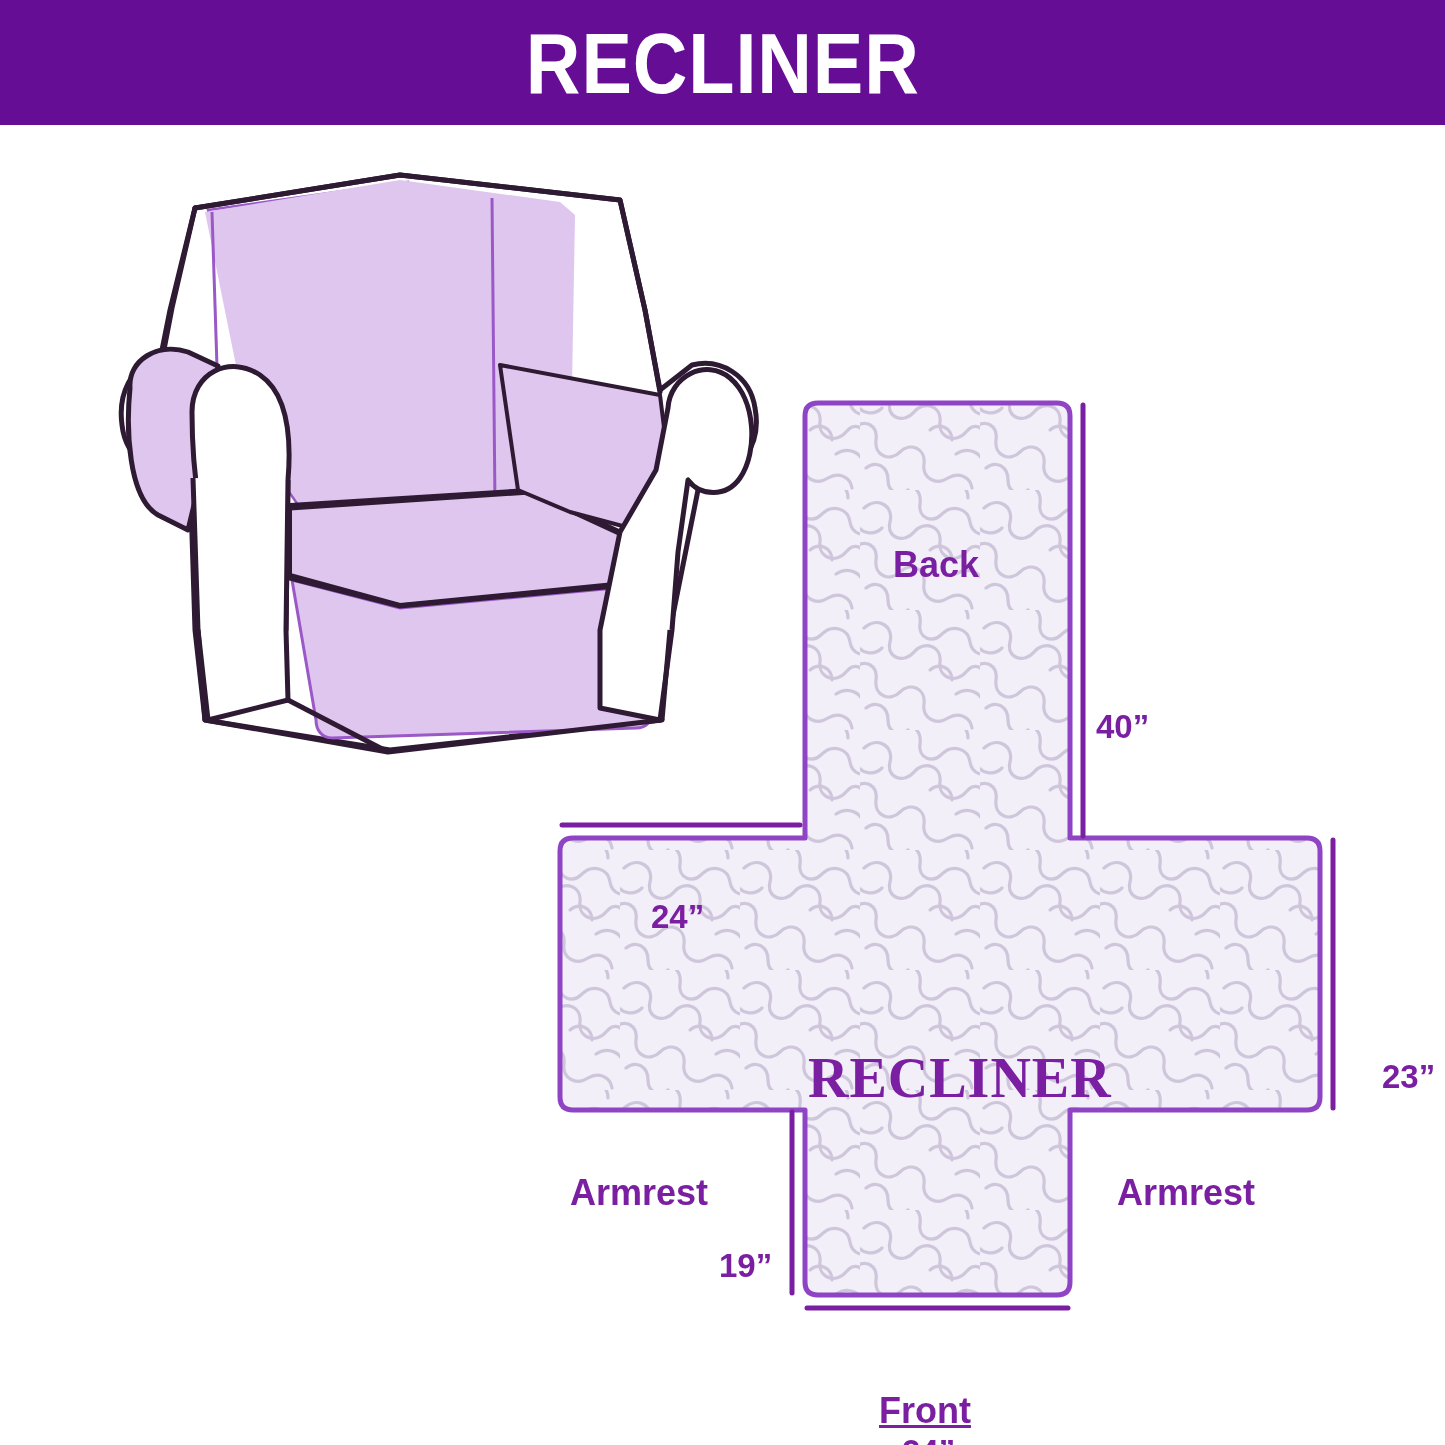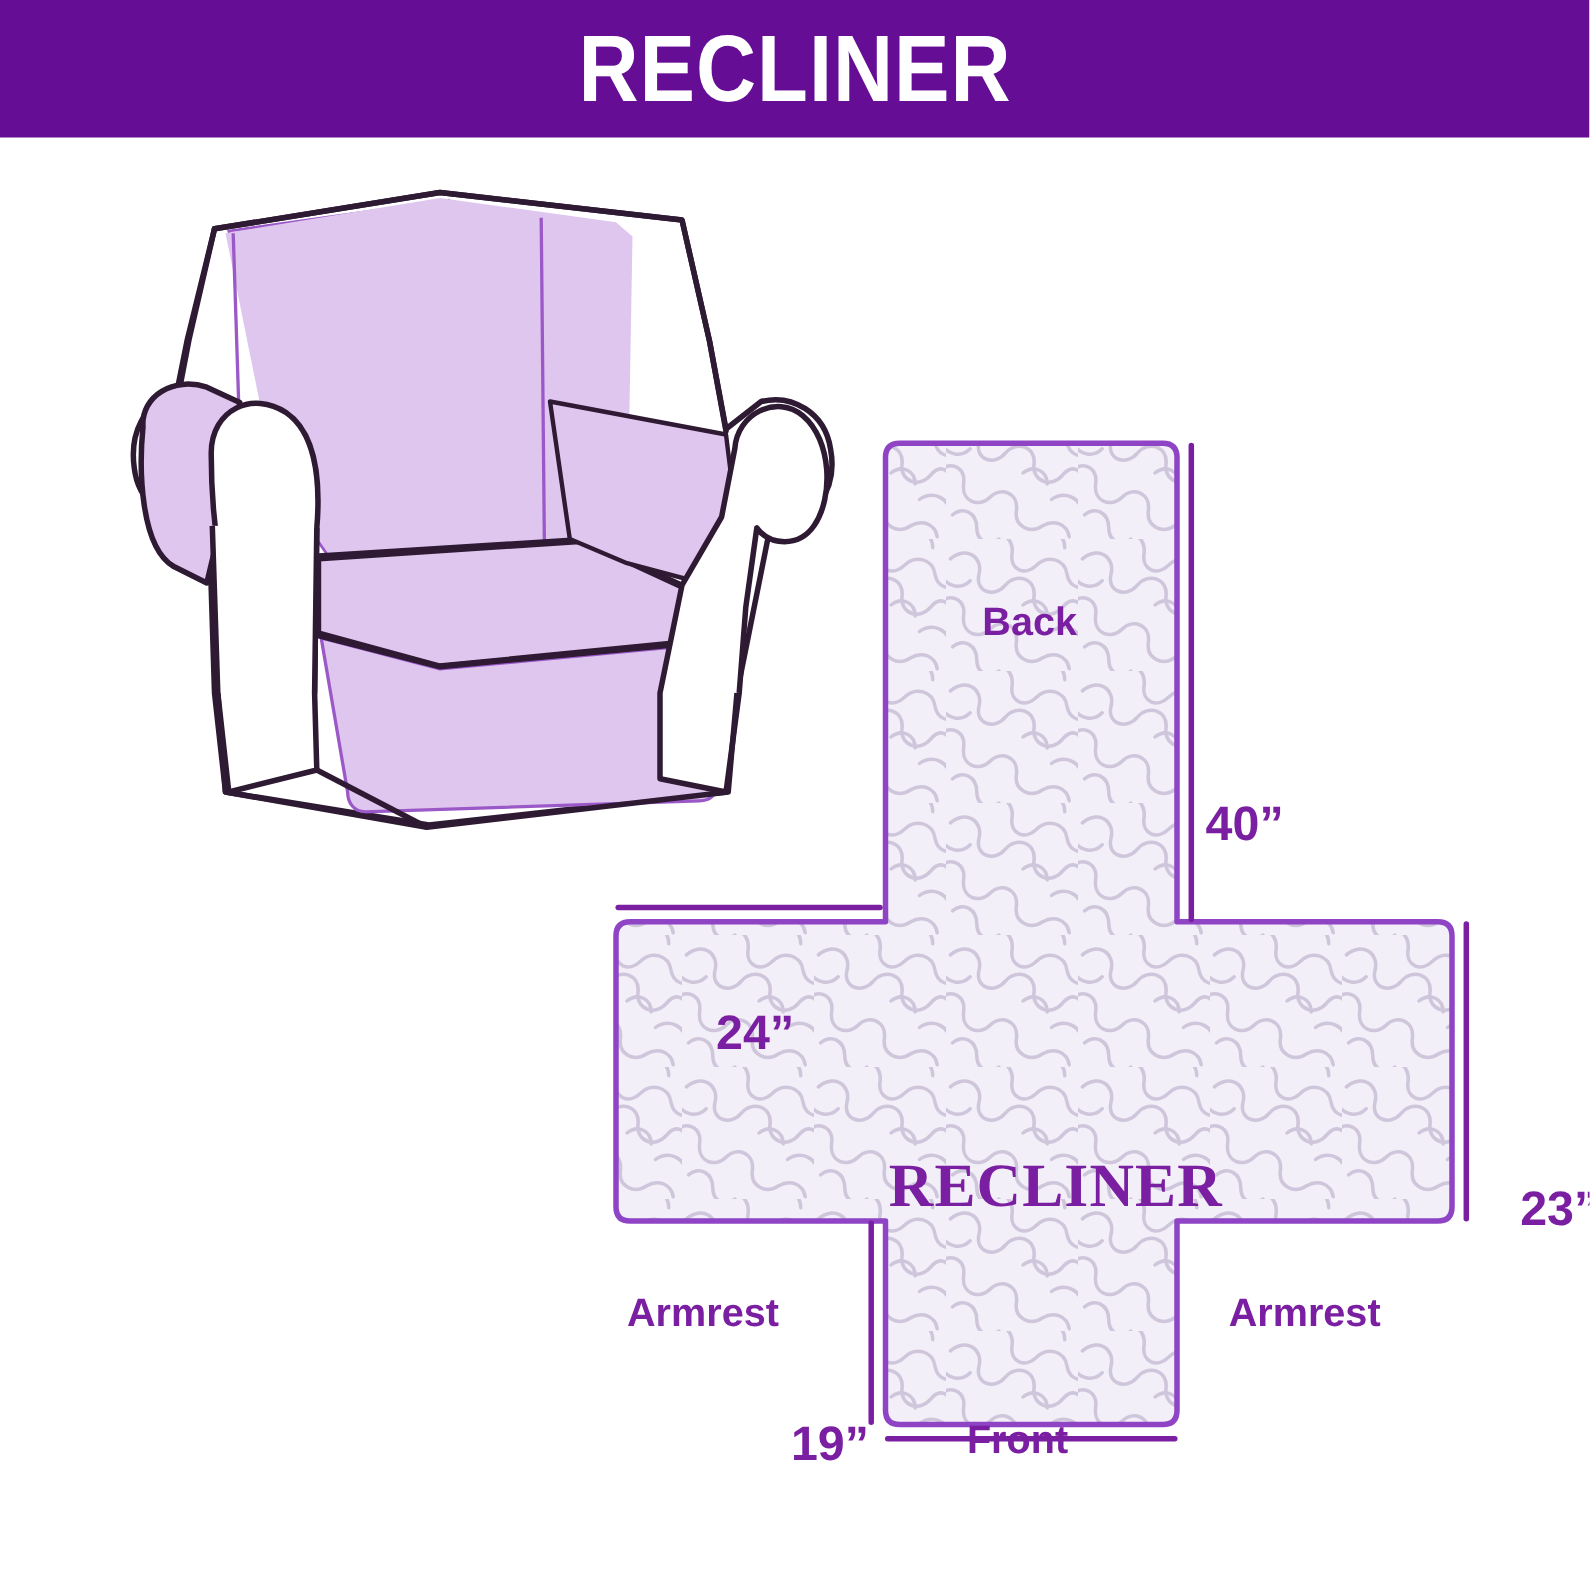--- a/index.html
+++ b/index.html
@@ -61,24 +61,23 @@
     top: 245px;
     width: 945px;
     height: 1060px;
   }
 
   .dim-label {
     position: absolute;
     color: #7B1FA2;
     font-family: "Liberation Sans", sans-serif;
     font-weight: bold;
-    font-size: 44px;
-    white-space: nowrap;
-    line-height: 1;
-    margin-top: 18px;
+    font-size: 33px;
+    white-space: nowrap;
+    line-height: 1;
   }
   .panel-label {
     position: absolute;
     color: #7B1FA2;
     font-family: "Liberation Sans", sans-serif;
     font-weight: bold;
     font-size: 36px;
     white-space: nowrap;
     line-height: 1;
   }
@@ -221,19 +220,19 @@
   <div class="dim-label" style="left: 651px; top: 775px;">24”</div>
 
   <div id="center-label" style="left: 808px; top: 925px;">RECLINER</div>
 
   <div class="dim-label" style="left: 1382px; top: 935px;">23”</div>
 
   <div class="panel-label" style="left: 570px; top: 1050px;">Armrest</div>
 
   <div class="panel-label" style="left: 1117px; top: 1050px;">Armrest</div>
 
-  <div class="dim-label" style="left: 719px; top: 1148px;">19”</div>
-
-  <div class="panel-label" style="left: 879px; top: 1166px;">Front</div>
+  <div class="dim-label" style="left: 719px; top: 1124px;">19”</div>
+
+  <div class="panel-label" style="left: 879px; top: 1268px; text-decoration: underline;">Front</div>
 
   <div class="dim-label" style="left: 902px; top: 1310px;">24”</div>
 
 </div>
 
 </body></html>

